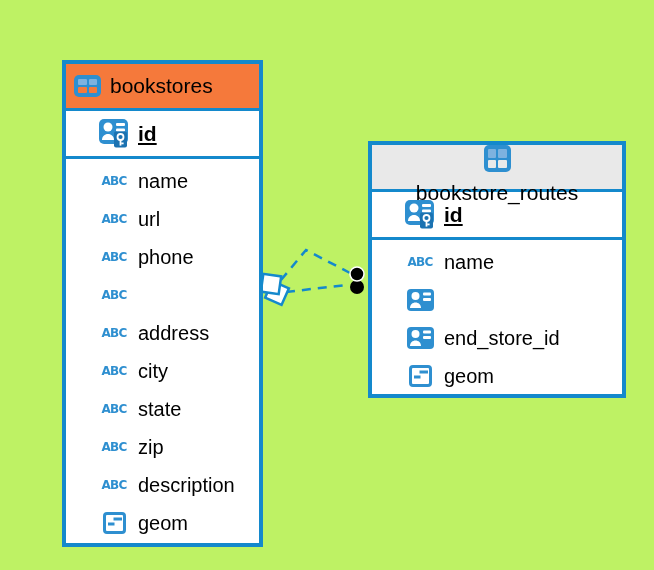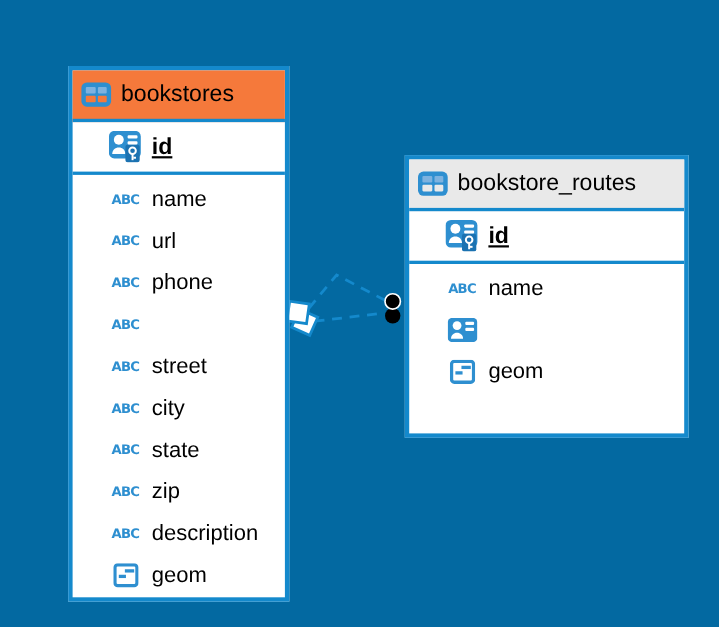--- a/index.html
+++ b/index.html
@@ -6,40 +6,40 @@
     --blue:#1489CC;
     --icon-blue:#2E8FD0;
     --icon-blue-dark:#1B72B1;
     --icon-blue-light:#7DB2DF;
     --orange:#F5793B;
     --gray:#E9E9E9;
     --text:#000000;
   }
   html,body{margin:0;padding:0;background:#fff;}
   .canvas{
-    position:relative;width:654px;height:570px;background:#0369a1;overflow:hidden;
+    position:relative;width:654px;height:570px;background:#bef264;overflow:hidden;
     font-family:"Liberation Sans","DejaVu Sans",sans-serif;color:var(--text);
   }
   .links{position:absolute;left:0;top:0;width:654px;height:570px;}
   .links .dash{fill:none;stroke:var(--blue);stroke-width:2.5;stroke-dasharray:9 7;}
   .links .marker-rect{fill:#ffffff;stroke:var(--blue);stroke-width:2.5;}
 
   .er-table{
     position:absolute;background:#ffffff;border:4px solid var(--blue);
     box-sizing:border-box;font-size:20px;
   }
   .t-bookstores{left:62px;top:60px;width:201px;height:487px;}
   .t-routes{left:368px;top:141px;width:258px;height:257px;}
 
   .hdr{
     display:flex;align-items:center;gap:9px;height:44px;padding:0 8px;
     border-bottom:3px solid var(--blue);font-size:21px;font-weight:400;
   }
   .hdr-orange{background:var(--orange);--hdr-bg:var(--orange);}
-  .hdr-gray{background:var(--gray);--hdr-bg:var(--gray);}
+  .hdr-gray{background:var(--gray);flex-direction:column;--hdr-bg:var(--gray);}
 
   .table-icon{
     width:27px;height:22px;flex:0 0 27px;background:var(--icon-blue);border-radius:5px;
     display:grid;grid-template-columns:1fr 1fr;grid-template-rows:1fr 1fr;gap:2px;
     padding:4px;box-sizing:border-box;
   }
   .table-icon i{display:block;border-radius:1px;}
   .table-icon .tc{background:var(--icon-blue-light);}
   .table-icon .bc{background:var(--hdr-bg,#fff);}
 
@@ -123,21 +123,21 @@
         </div>
         <div class="col-row">
           <span class="icon-cell">
             <span class="abc">ABC</span>
           </span>
         </div>
         <div class="col-row">
           <span class="icon-cell">
             <span class="abc">ABC</span>
           </span>
-          <span class="col-label">street</span>
+          <span class="col-label">address</span>
         </div>
         <div class="col-row">
           <span class="icon-cell">
             <span class="abc">ABC</span>
           </span>
           <span class="col-label">city</span>
         </div>
         <div class="col-row">
           <span class="icon-cell">
             <span class="abc">ABC</span>
@@ -210,20 +210,32 @@
       <rect x="0" y="0" width="27" height="22" rx="4" fill="var(--icon-blue)"></rect>
       <circle cx="8.5" cy="7" r="4" fill="#fff"></circle>
       <path d="M3 19c0-3.3 2.5-5.5 5.5-5.5s5.5 2.2 5.5 5.5z" fill="#fff"></path>
       <rect x="16" y="3.5" width="8" height="3" rx="1" fill="#fff"></rect>
       <rect x="16" y="9" width="8" height="3" rx="1" fill="#fff"></rect>
     </svg>
           </span>
         </div>
         <div class="col-row">
           <span class="icon-cell">
+    <svg width="27" height="22" viewBox="0 0 27 22">
+      <rect x="0" y="0" width="27" height="22" rx="4" fill="var(--icon-blue)"></rect>
+      <circle cx="8.5" cy="7" r="4" fill="#fff"></circle>
+      <path d="M3 19c0-3.3 2.5-5.5 5.5-5.5s5.5 2.2 5.5 5.5z" fill="#fff"></path>
+      <rect x="16" y="3.5" width="8" height="3" rx="1" fill="#fff"></rect>
+      <rect x="16" y="9" width="8" height="3" rx="1" fill="#fff"></rect>
+    </svg>
+          </span>
+          <span class="col-label">end_store_id</span>
+        </div>
+        <div class="col-row">
+          <span class="icon-cell">
     <svg width="23" height="22" viewBox="0 0 23 22">
       <rect x="1.5" y="1.5" width="20" height="19" rx="2.5" fill="#fff" stroke="var(--icon-blue)" stroke-width="3"></rect>
       <rect x="10.5" y="5.5" width="8.5" height="3" fill="var(--icon-blue)"></rect>
       <rect x="5" y="10.5" width="6.5" height="3" fill="var(--icon-blue)"></rect>
     </svg>
           </span>
           <span class="col-label">geom</span>
         </div>
       </div>
   </div>

